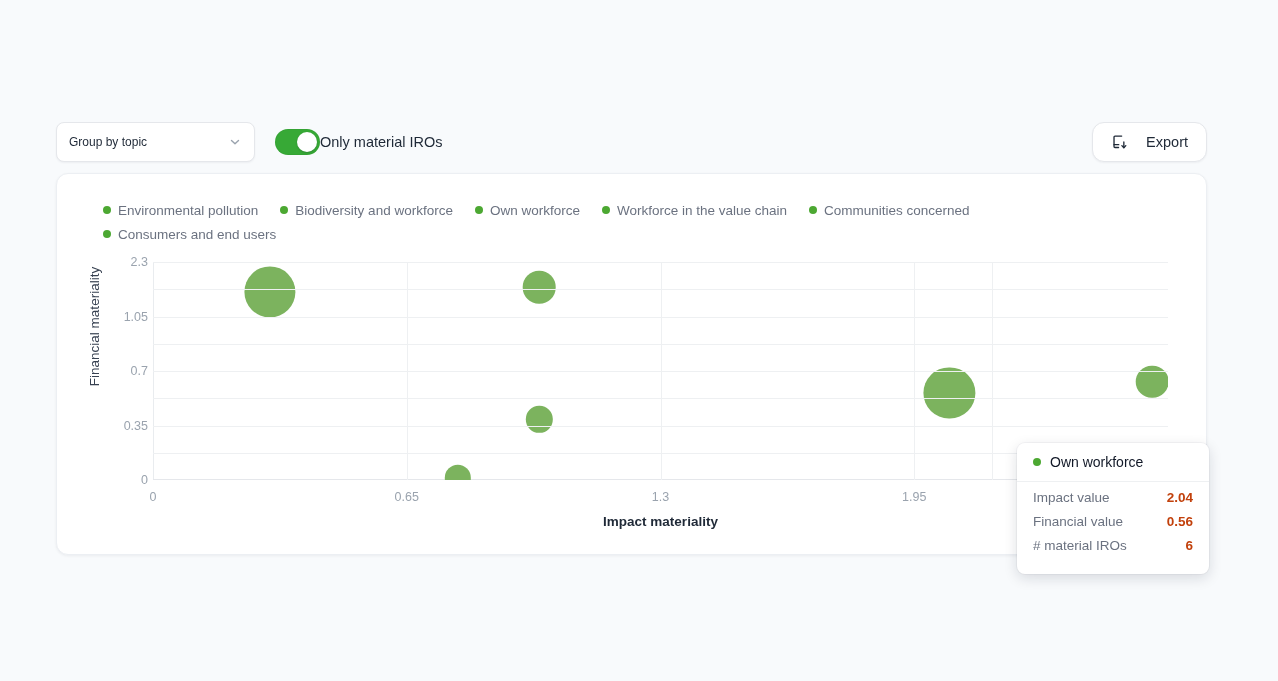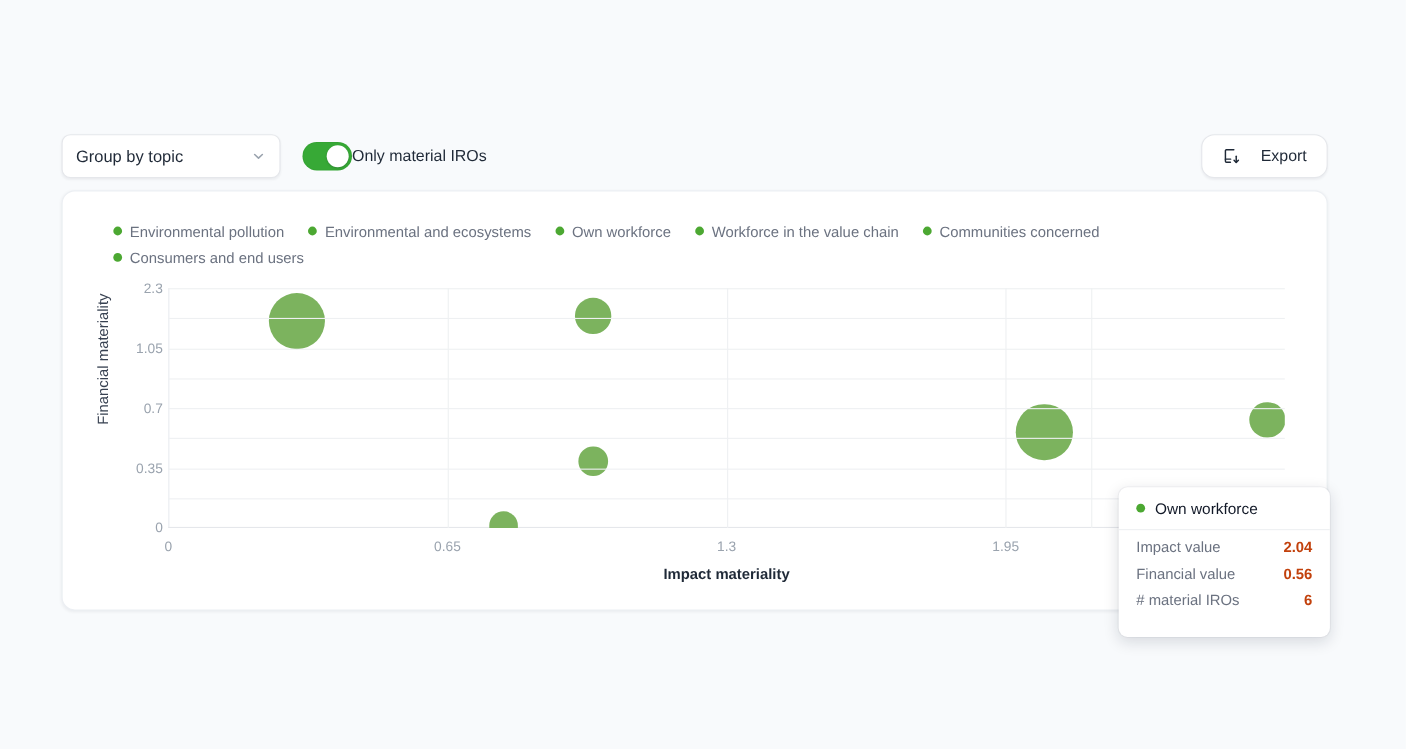--- a/index.html
+++ b/index.html
@@ -32,21 +32,21 @@
     box-sizing: border-box;
     background: #ffffff;
     border: 1px solid #e5e7eb;
     border-radius: 8px;
     box-shadow: 0 1px 2px rgba(16,24,40,0.05);
     display: flex;
     align-items: center;
     padding: 0 12px;
   }
   .select-label {
-    font-size: 15px;
+    font-size: 12px;
     color: #1f2937;
     flex: 1;
     line-height: 1;
   }
   .chevron {
     width: 14px;
     height: 14px;
     flex: 0 0 auto;
     color: #9aa3ae;
   }
@@ -262,21 +262,21 @@
   .tooltip-dot {
     width: 8px;
     height: 8px;
     border-radius: 50%;
     flex: 0 0 auto;
   }
   .tooltip-title {
     font-size: 14px;
     color: #111827;
   }
-  .tooltip-body { padding: 8px 16px 17px 16px; }
+  .tooltip-body { padding: 8px 16px 12px 16px; }
   .tooltip-row {
     display: flex;
     justify-content: space-between;
     align-items: baseline;
     height: 24px;
   }
   .tooltip-key { font-size: 13.5px; color: #6b7280; }
   .tooltip-val { font-size: 13.5px; color: #c2410c; font-weight: bold; }
   .tooltip-arrow {
     position: absolute;
@@ -332,21 +332,21 @@
 
 <div class="card">
 
   <div class="legend" id="legend">
       <div class="legend-item">
         <span class="legend-dot" style="background: rgb(76, 168, 50);"></span>
         <span class="legend-label">Environmental pollution</span>
       </div>
       <div class="legend-item">
         <span class="legend-dot" style="background: rgb(76, 168, 50);"></span>
-        <span class="legend-label">Environmental and ecosystems</span>
+        <span class="legend-label">Biodiversity and workforce</span>
       </div>
       <div class="legend-item">
         <span class="legend-dot" style="background: rgb(76, 168, 50);"></span>
         <span class="legend-label">Own workforce</span>
       </div>
       <div class="legend-item">
         <span class="legend-dot" style="background: rgb(76, 168, 50);"></span>
         <span class="legend-label">Workforce in the value chain</span>
       </div>
       <div class="legend-item">

